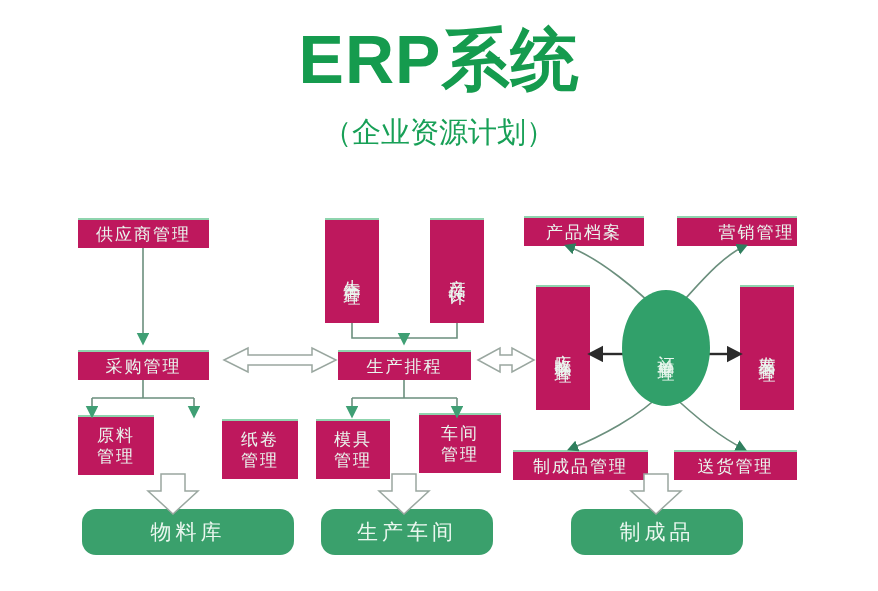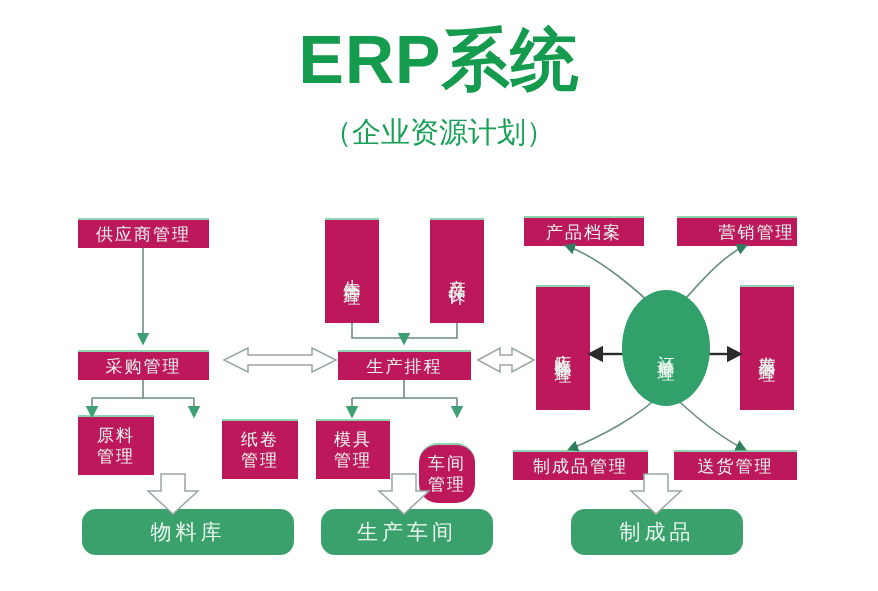--- a/index.html
+++ b/index.html
@@ -201,21 +201,21 @@
 
   <div class="box h" style="left:338px; top:350px; width:133px; height:30px;">
     <span class="lbl">生产排程</span>
   </div>
 
   <div class="box two" style="left:316px; top:419px; width:74px; height:60px;">
     <span class="lbl">模具
 管理</span>
   </div>
 
-  <div class="box two" style="left:419px; top:443px; width:56px; height:60px;border-radius:19px;">
+  <div class="box two" style="left:419px; top:413px; width:82px; height:60px;">
     <span class="lbl">车间
 管理</span>
   </div>
 
   <div class="pill" style="left:321px; top:509px; width:172px; height:46px;">
     <span class="lbl">生产车间</span>
   </div>
 
   <div class="box h" style="left:524px; top:216px; width:120px; height:30px;">
     <span class="lbl">产品档案</span>

